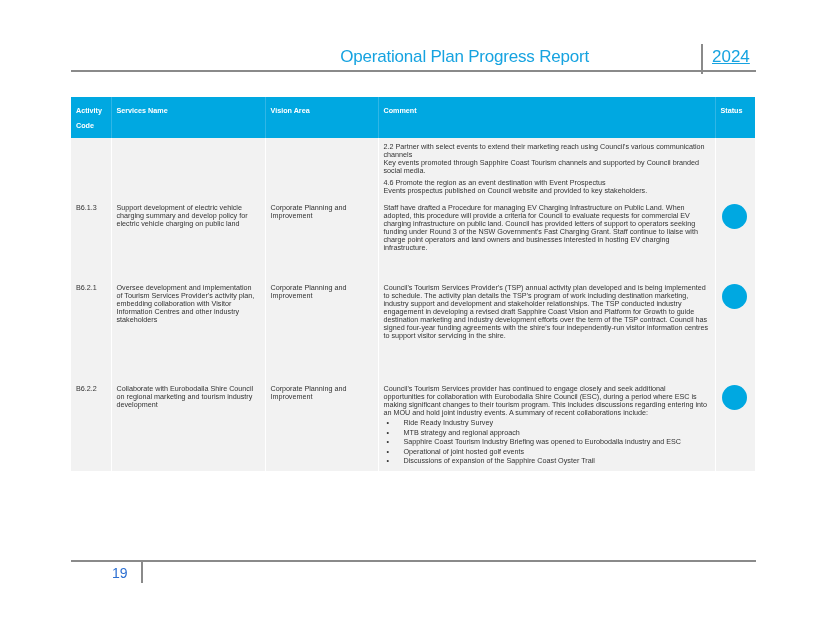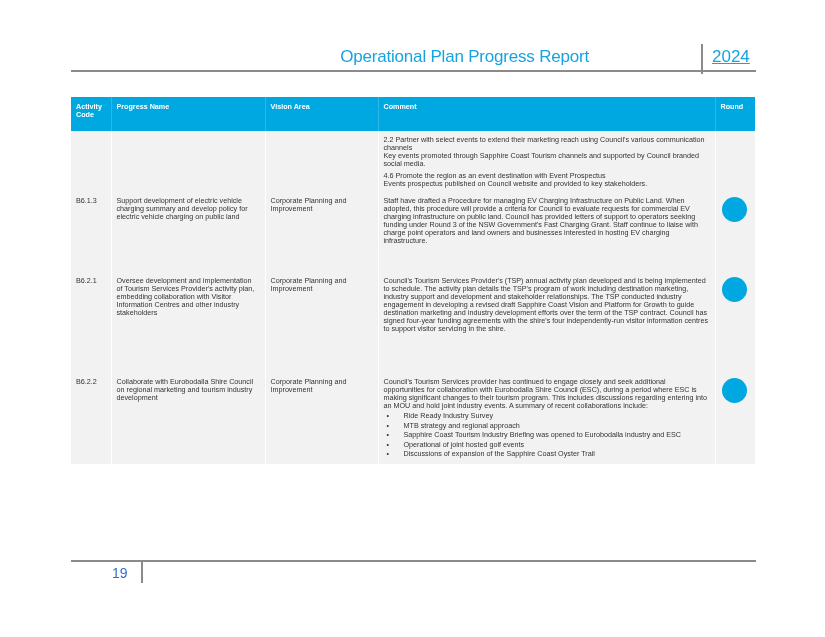--- a/index.html
+++ b/index.html
@@ -6,21 +6,21 @@
   body { width: 825px; height: 637px; background: #ffffff; position: relative; overflow: hidden;
          font-family: "Liberation Sans", sans-serif; color: #333333; }
   .hdr { position: absolute; top: 44px; left: 0; width: 717px; height: 30px; }
   .hdr-title { position: absolute; right: 128px; top: 3px; font-size: 17px; color: #16a3e0; letter-spacing: -0.2px; }
   .hdr-sep { position: absolute; left: 701px; top: 0; width: 2px; height: 30px; background: #8a8a8a; }
   .hdr-year { position: absolute; left: 712px; top: 3px; font-size: 17px; color: #16a3e0; text-decoration: underline; }
   .hdr-line { position: absolute; left: 71px; top: 70px; width: 685px; height: 2px; background: #8a8a8a; }
 
   table.tbl { position: absolute; left: 71px; top: 97px; width: 684px; border-collapse: collapse; table-layout: fixed; }
   .tbl th { background: #00a8e1; color: #ffffff; font-size: 7.2px; font-weight: bold; text-align: left;
-            vertical-align: top; padding: 6px 4px 5px 5px; line-height: 8px; height: 23px;
+            vertical-align: top; padding: 6px 4px 5px 5px; line-height: 15px; height: 23px;
             border-right: 1px solid #2fb6e6; }
   .tbl th:last-child { border-right: none; }
   .tbl td { background: #f2f2f2; font-size: 7.2px; line-height: 8px; vertical-align: top;
             padding: 5px 6px 4px 5px; border-right: 1px solid #ffffff; color: #333333; }
   .tbl td:last-child { border-right: none; }
   .tbl td p { margin: 0 0 4px 0; }
   .tbl td p:last-child { margin-bottom: 0; }
   .tbl ul { margin: 2px 0 0 0; padding: 0; list-style: none; }
   .tbl li { position: relative; padding-left: 20px; margin-bottom: 1.6px; }
   .tbl li .bullet { position: absolute; left: 3px; top: 0; }
@@ -45,24 +45,24 @@
   <colgroup>
     <col style="width:40px">
       <col style="width:154px">
       <col style="width:113px">
       <col style="width:337px">
       <col style="width:40px">
   </colgroup>
   <thead>
     <tr>
       <th>Activity Code</th>
-      <th>Progress Name</th>
+      <th>Services Name</th>
       <th>Vision Area</th>
       <th>Comment</th>
-      <th>Round</th>
+      <th>Status</th>
     </tr>
   </thead>
   <tbody>
     <tr>
       <td></td>
       <td></td>
       <td></td>
       <td>
         <p>
           <span>2.2 Partner with select events to extend their marketing reach using Council's various communication channels</span><br>

